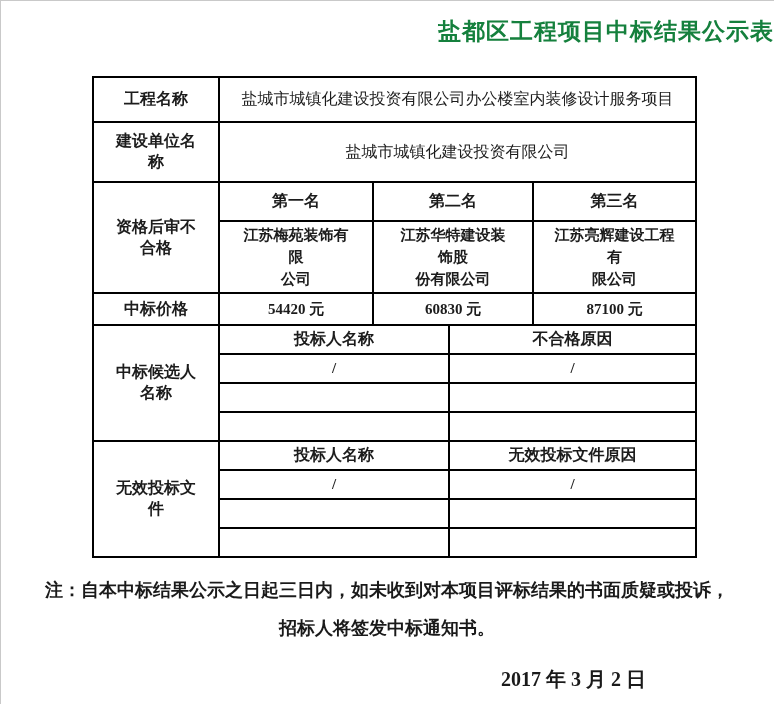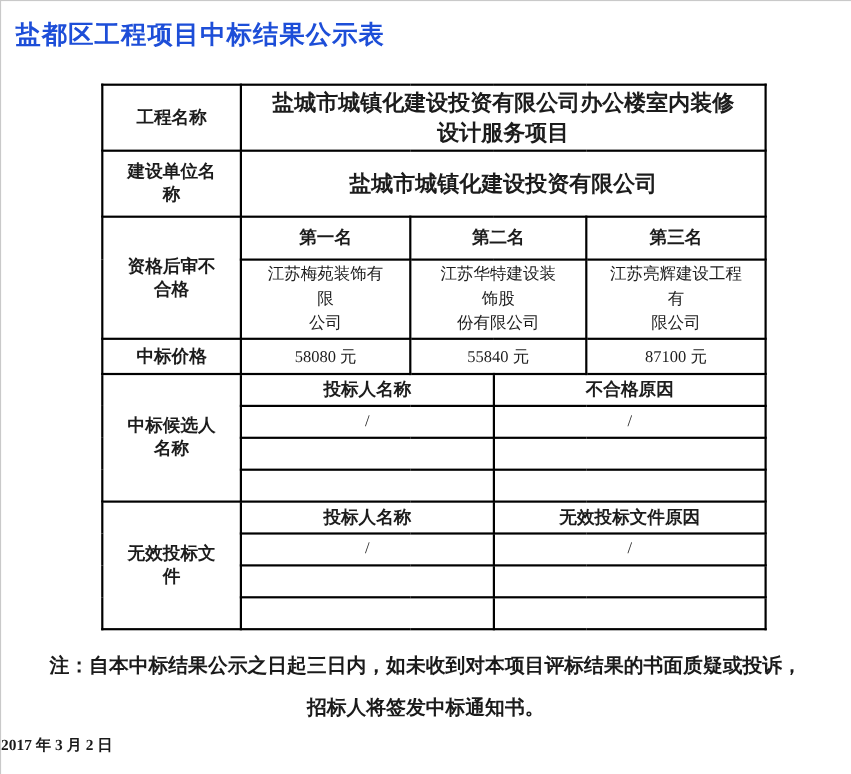--- a/index.html
+++ b/index.html
@@ -12,64 +12,65 @@
   }
   .page {
     width: 774px; height: 704px;
     border-top: 1px solid #c9c9c9;
     border-left: 1px solid #c9c9c9;
     box-sizing: border-box;
     overflow: hidden;
   }
   .title {
     margin: 15px 0 0 0;
-    text-align: left;
+    text-align: right;
     font-size: 23px;
     font-weight: bold;
     letter-spacing: 1px;
-    color: #1d4ed8;
+    color: #15803d;
     padding-left: 13px;
   }
   table.result-table {
     border-collapse: collapse;
     table-layout: fixed;
     width: 603px;
     margin: 29px 0 0 91px;
   }
   table.result-table td {
     border: 2px solid #000000;
     text-align: center;
     vertical-align: middle;
     padding: 2px 20px;
     overflow: hidden;
   }
   .lbl  { font-weight: bold; font-size: 16px; }
   .hdr  { font-weight: bold; font-size: 16px; }
-  .valb { font-weight: bold; font-size: 20px; }
-  .val  { font-weight: normal; font-size: 15px; }
+  .valb { font-weight: normal; font-size: 16px; }
+  .val  { font-weight: bold; font-size: 15px; }
   .pre  { white-space: pre-line; line-height: 22px; }
   .r-project { height: 45px; }
   .r-owner   { height: 60px; }
   .r-rank    { height: 39px; }
   .r-names   { height: 64px; }
   .r-price   { height: 32px; }
   .r-sub     { height: 29px; }
   .note {
     margin: 13px 10px 0 9px;
     font-size: 18px;
     font-weight: bold;
     line-height: 38px;
     white-space: pre-line;
     color: #1a1a1a;
     text-align: center;
   }
   .date {
-    margin: 7px 0 0 0;
+    margin: 19px 0 0 0;
     padding-right: 128px;
-    font-size: 14px;
+    text-align: right;
+    font-size: 20px;
     font-weight: bold;
     color: #1a1a1a;
   }
 </style>
 </head>
 <body>
 
 <div class="page">
 
   <h1 class="title">盐都区工程项目中标结果公示表</h1>
@@ -100,22 +101,22 @@
       <tr class="r-names">
         <td class="val pre">江苏梅苑装饰有限
 公司</td>
         <td colspan="2" class="val pre">江苏华特建设装饰股
 份有限公司</td>
         <td class="val pre">江苏亮辉建设工程有
 限公司</td>
       </tr>
       <tr class="r-price">
         <td class="lbl">中标价格</td>
-        <td class="val">58080 元</td>
-        <td colspan="2" class="val">55840 元</td>
+        <td class="val">54420 元</td>
+        <td colspan="2" class="val">60830 元</td>
         <td class="val">87100 元</td>
       </tr>
 
       <tr class="r-sub">
         <td rowspan="4" class="lbl">中标候选人名称</td>
         <td colspan="2" class="hdr">投标人名称</td>
         <td colspan="2" class="hdr">不合格原因</td>
       </tr>
       <tr class="r-sub">
         <td colspan="2" class="val">/</td>

